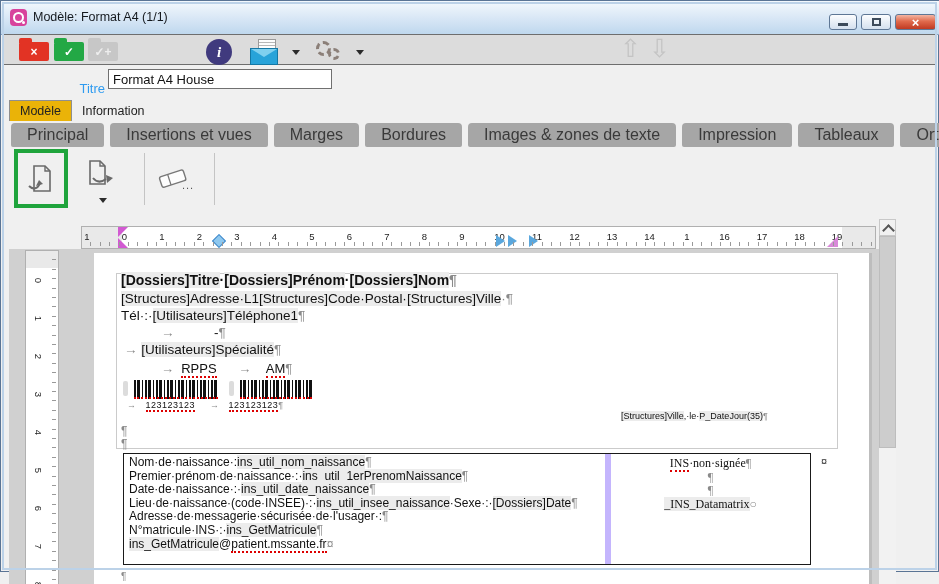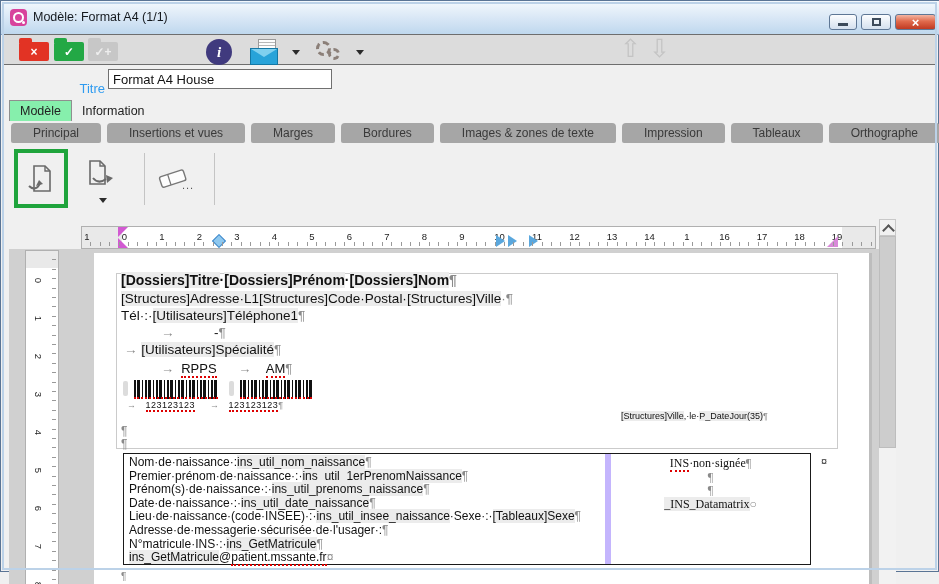--- a/index.html
+++ b/index.html
@@ -34,24 +34,24 @@
   .gears{position:absolute;left:312px;top:6px;width:34px;height:22px;}
   .gear1{position:absolute;left:0;top:0;width:15px;height:15px;border:3px dashed #8b7f78;border-radius:50%;box-sizing:border-box;}
   .gear2{position:absolute;left:12px;top:7px;width:12px;height:12px;border:3px dashed #8b7f78;border-radius:50%;box-sizing:border-box;}
   .arrow-updown{position:absolute;top:-1px;font-size:25px;color:#c4c4c4;}
   
   .titre-label{position:absolute;left:56px;top:80px;width:48px;text-align:right;color:#2e9bf0;font-size:13px;}
   .titre-input{position:absolute;left:107px;top:68px;width:224px;height:20px;border:1px solid #707070;font:13px "Liberation Sans",sans-serif;padding:1px 4px;box-sizing:border-box;background:#fff;color:#111;}
   
   .tabs1{position:absolute;left:8px;top:99px;height:21px;display:flex;align-items:flex-end;}
   .tab1{padding:3px 10px 3px 10px;font-size:12.5px;color:#222;}
-  .tab1.active{background:#86efac;border:1px solid #8f8f8f;border-bottom:none;height:21px;box-sizing:border-box;}
+  .tab1.active{background:#eab308;border:1px solid #8f8f8f;border-bottom:none;height:21px;box-sizing:border-box;}
   
   .tabs2{position:absolute;left:10px;top:122px;display:flex;gap:6px;}
-  .tab2{padding:3px 22px;font-size:12px;color:#3a3a3a;background:#a6a6a6;border-radius:4px 4px 2px 2px;white-space:nowrap;}
+  .tab2{padding:3px 16px;font-size:16px;color:#3a3a3a;background:#a6a6a6;border-radius:4px 4px 2px 2px;white-space:nowrap;}
   .tab2.active{background:#fafafa;color:#000;}
   
   .greenbox{position:absolute;left:13px;top:148px;width:54px;height:59px;border:4px solid #1fa43c;box-sizing:border-box;display:flex;align-items:center;justify-content:center;}
   .export-btn{position:absolute;left:83px;top:158px;width:38px;height:46px;}
   .export-btn .dd-arrow{left:15px;top:39px;}
   .vsep{position:absolute;top:152px;width:1px;height:52px;background:#c4c4c4;}
   .eraser-btn{position:absolute;left:155px;top:164px;width:40px;height:32px;}
   .eraser-dots{position:absolute;left:26px;top:14px;font-size:11px;color:#555;letter-spacing:1px;}
   
   .hruler{position:absolute;left:80px;top:225px;width:795px;height:23px;background:#fff;border:1px solid #b0b0b0;box-sizing:border-box;}
@@ -290,23 +290,22 @@
       <span class="hl">[Structures]Ville</span><span>,·le·</span><span class="hl">P_DateJour(35)</span><span class="mark">¶</span>
     </div>
 
     <div class="dline pl1 mark">¶</div>
     <div class="dline pl2 mark">¶</div>
 
     <div class="ins-table">
       <div class="cell-l">
         <div><span>Nom·de·naissance·:</span><span class="hl">ins_util_nom_naissance</span><span class="mark">¶</span></div>
         <div><span>Premier·prénom·de·naissance·:·</span><span class="hl">ins_util_1erPrenomNaissance</span><span class="mark">¶</span></div>
-        <div><span>Prénom(s)·de·naissance·:·</span><span class="hl">ins_util_prenoms_naissance</span><span class="mark">¶</span></div>
         <div><span>Date·de·naissance·:·</span><span class="hl">ins_util_date_naissance</span><span class="mark">¶</span></div>
-        <div><span>Lieu·de·naissance·(code·INSEE)·:·</span><span class="hl">ins_util_insee_naissance</span><span>·Sexe·:·</span><span class="hl">[Tableaux]Sexe</span><span class="mark">¶</span></div>
+        <div><span>Lieu·de·naissance·(code·INSEE)·:·</span><span class="hl">ins_util_insee_naissance</span><span>·Sexe·:·</span><span class="hl">[Dossiers]Date</span><span class="mark">¶</span></div>
         <div><span>Adresse·de·messagerie·sécurisée·de·l'usager·:</span><span class="mark">¶</span></div>
         <div><span>N°matricule·</span><span class="sp-red">INS</span><span>·:·</span><span class="hl">ins_GetMatricule</span><span class="mark">¶</span></div>
         <div><span class="hl">ins_GetMatricule</span><span>@</span><span class="sp-red">patient.mssante.fr</span><span class="mark">¤</span></div>
       </div>
       <div class="cell-r">
         <div><span class="sp-red">INS</span><span>·non·signée</span><span class="mark">¶</span></div>
         <div class="mark">¶</div>
         <div class="mark">¶</div>
         <div><span class="hl">_INS_Datamatrix</span><span class="mark">○</span></div>
       </div>

